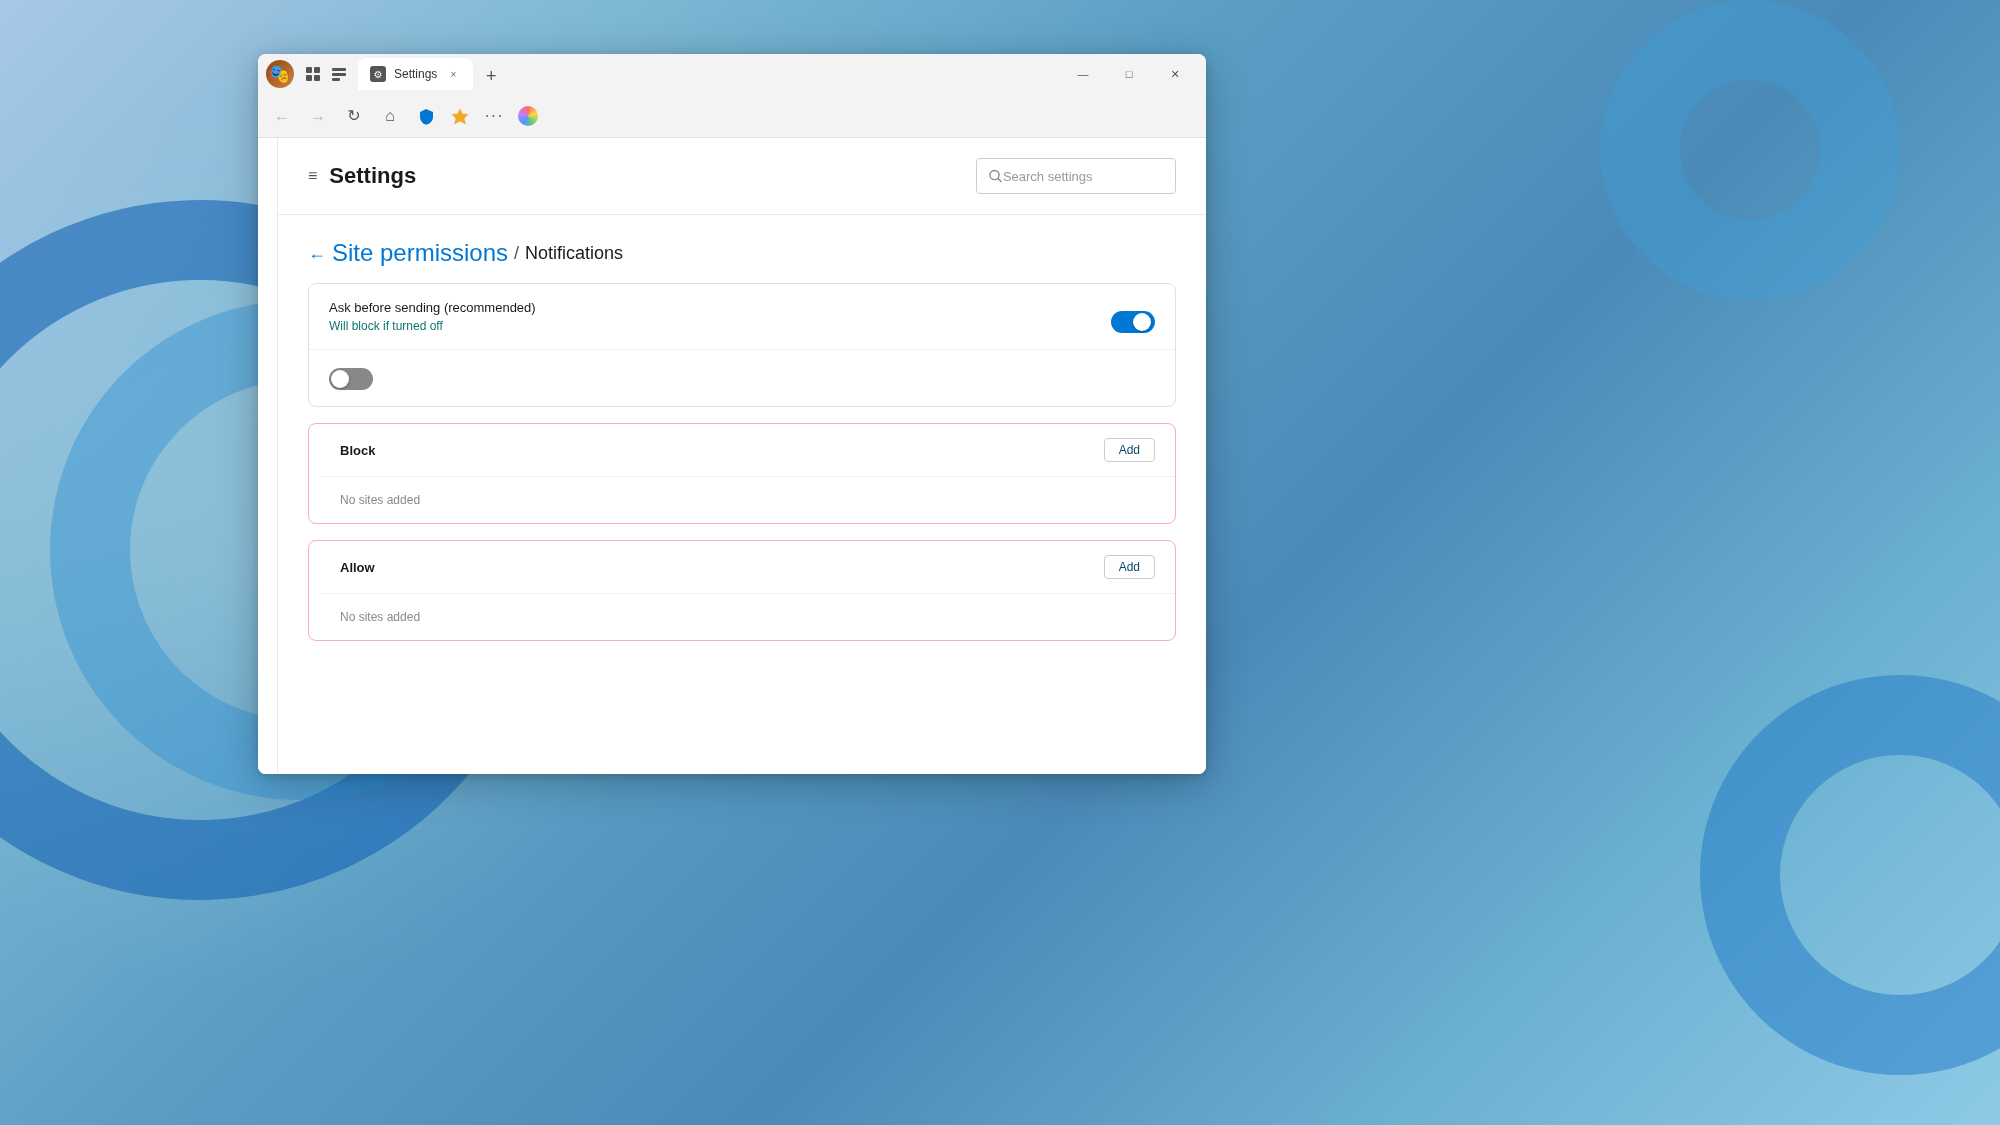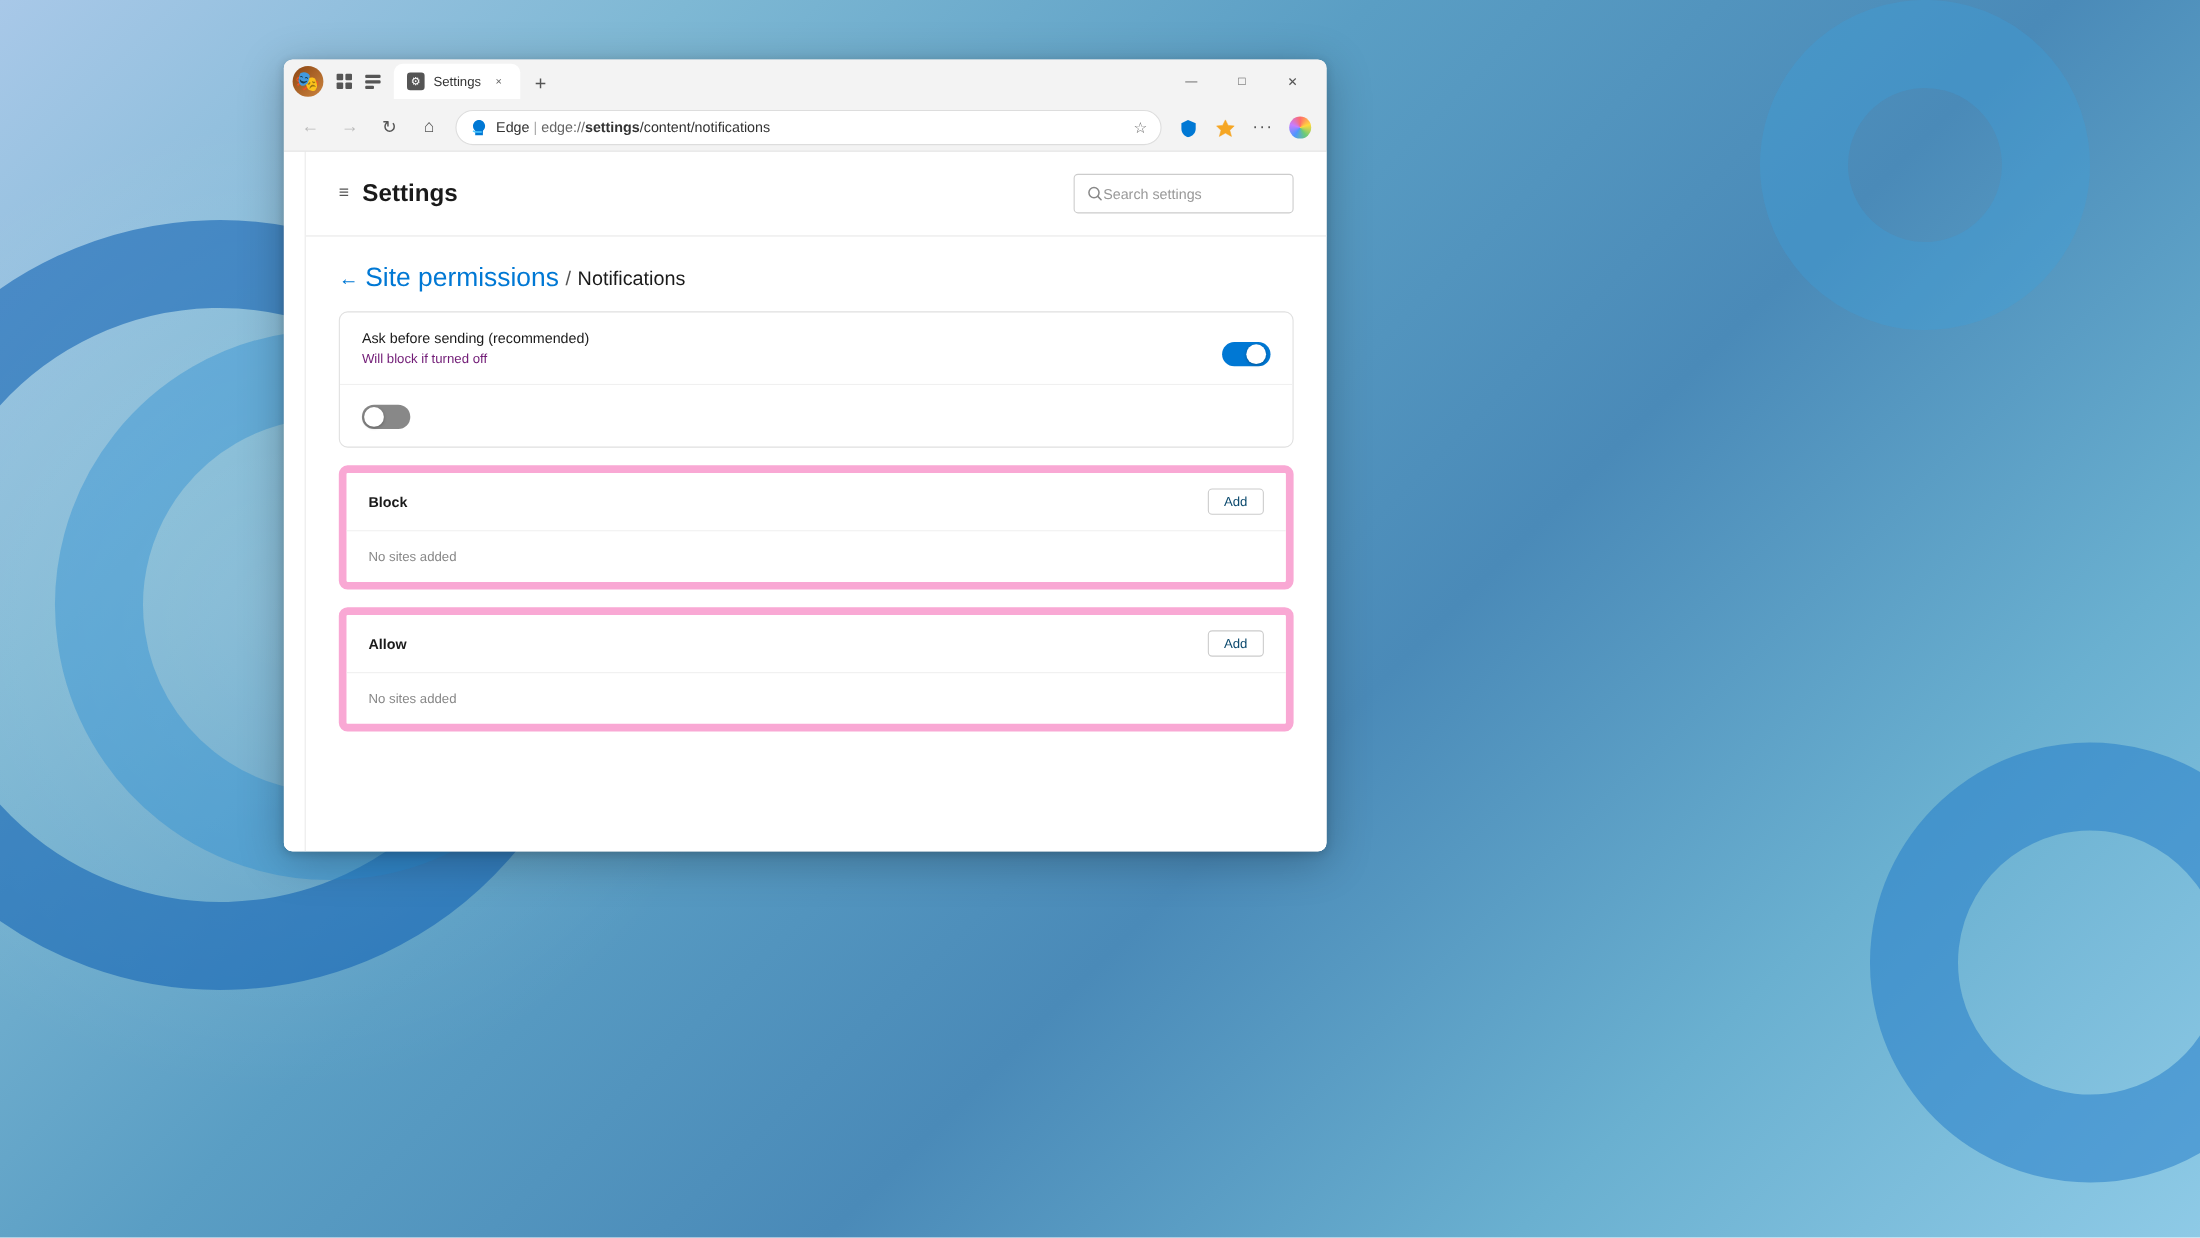--- a/index.html
+++ b/index.html
@@ -419,21 +419,21 @@
     }
 
     .toggle-label {
       font-size: 13px;
       font-weight: 400;
       color: #1a1a1a;
     }
 
     .toggle-sublabel {
       font-size: 12px;
-      color: #701a75;
+      color: #0f766e;
     }
 
     
     .toggle-switch {
       width: 44px;
       height: 22px;
       border-radius: 11px;
       position: relative;
       cursor: pointer;
       flex-shrink: 0;
@@ -457,25 +457,26 @@
       top: 2px;
       transition: left 0.2s;
       box-shadow: 0 1px 3px rgba(0,0,0,0.3);
     }
 
     .toggle-switch.on .knob { left: 22px; }
     .toggle-switch.off .knob { left: 2px; }
 
     
     .section-card {
-      border: 7px solid #f9a8d4;
+      border: 1px solid #f9a8d4;
       border-radius: 8px;
       margin-bottom: 16px;
       overflow: hidden;
       background: white;
+      padding-left: 11px;
     }
 
     .section-header {
       padding: 14px 20px;
       display: flex;
       align-items: center;
       justify-content: space-between;
       border-bottom: 1px solid #f0f0f0;
     }
 
@@ -573,31 +574,20 @@
     <div class="nav-btn disabled">
       <span>→</span>
     </div>
     <div class="nav-btn">
       <span>↻</span>
     </div>
     <div class="nav-btn">
       <span>⌂</span>
     </div>
 
-    <div class="address-bar">
-
-      <svg class="address-edge-logo" viewBox="0 0 16 16">
-        <path d="M14 6.5C14 3.46 11.54 1 8.5 1S3 3.46 3 6.5c0 1.72.78 3.26 2 4.3V15h7v-4.2C13.22 9.76 14 8.22 14 6.5z" fill="#0078d4"></path>
-        <path d="M3 11c1 .65 2.2 1 3.5 1H11" stroke="#50c8ff" stroke-width="1.5" fill="none"></path>
-      </svg>
-      <span class="address-text">
-        <span style="color:#333;font-size:13px;">Edge</span><span style="color:#aaa;font-size:13px;"> | </span><span style="color:#666;font-size:13px;">edge://</span><span style="font-weight:600;font-size:13px;color:#333;">settings</span><span style="color:#333;font-size:13px;">/content/notifications</span>
-      </span>
-      <span class="address-favorite">☆</span>
-    </div>
 
     <div class="nav-right-icons">
       <div class="nav-right-btn">
         <svg width="18" height="18" viewBox="0 0 18 18" fill="none">
           <path d="M9 2L3 5v5c0 3.55 2.55 6.87 6 7.74C13.45 16.87 16 13.55 16 10V5L9 2z" fill="#0078d4"></path>
         </svg>
       </div>
       <div class="nav-right-btn">
         <svg width="18" height="18" viewBox="0 0 18 18" fill="none">
           <polygon points="9,2 11.5,7 17,7.5 13,11.5 14.5,17 9,14 3.5,17 5,11.5 1,7.5 6.5,7" fill="#f5a623" stroke="#f5a623" stroke-width="0.5"></polygon>

